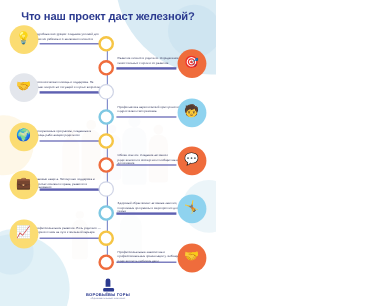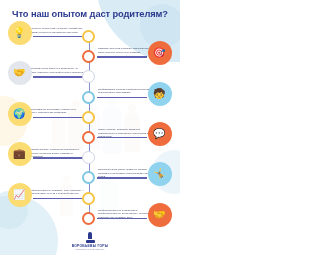--- a/index.html
+++ b/index.html
@@ -147,21 +147,21 @@
       <div class="sil" style="left: 60px; top: 176px; width: 13px; height: 40px;">
         <div class="head" style="background: rgb(236, 220, 208); width: 6.24px; height: 6.24px; left: 3.38px; top: 0px;"></div>
         <div class="body" style="background: rgb(236, 220, 208); width: 13px; height: 33.24px; left: 0px; top: 6.76px;"></div>
       </div>
       <div class="sil" style="left: 100px; top: 170px; width: 18px; height: 50px;">
         <div class="head" style="background: rgb(221, 227, 236); width: 8.64px; height: 8.64px; left: 4.68px; top: 0px;"></div>
         <div class="body" style="background: rgb(221, 227, 236); width: 18px; height: 40.64px; left: 0px; top: 9.36px;"></div>
       </div>
     </div>
 
-  <div class="title">Что наш опытом даст родителям?</div>
+  <div class="title">Что наш проект даст железной?</div>
 
   <div class="spine" style="height: 183.8px;"></div>
 
   <div id="rows">
       <div class="row" style="top: 27px;">
         <div class="connector conn-left" style="background: rgb(76, 79, 168);"></div>
         <div class="node" style="background: rgb(255, 255, 255); border: 2.4px solid rgb(246, 197, 68);"></div>
         <div class="txt txt-left">Подробные инструкции: создание условий для развития ребёнка и становления личности</div>
         <div class="badge badge-left" style="background: rgb(251, 220, 114);">
           <span class="glyph">💡</span>

